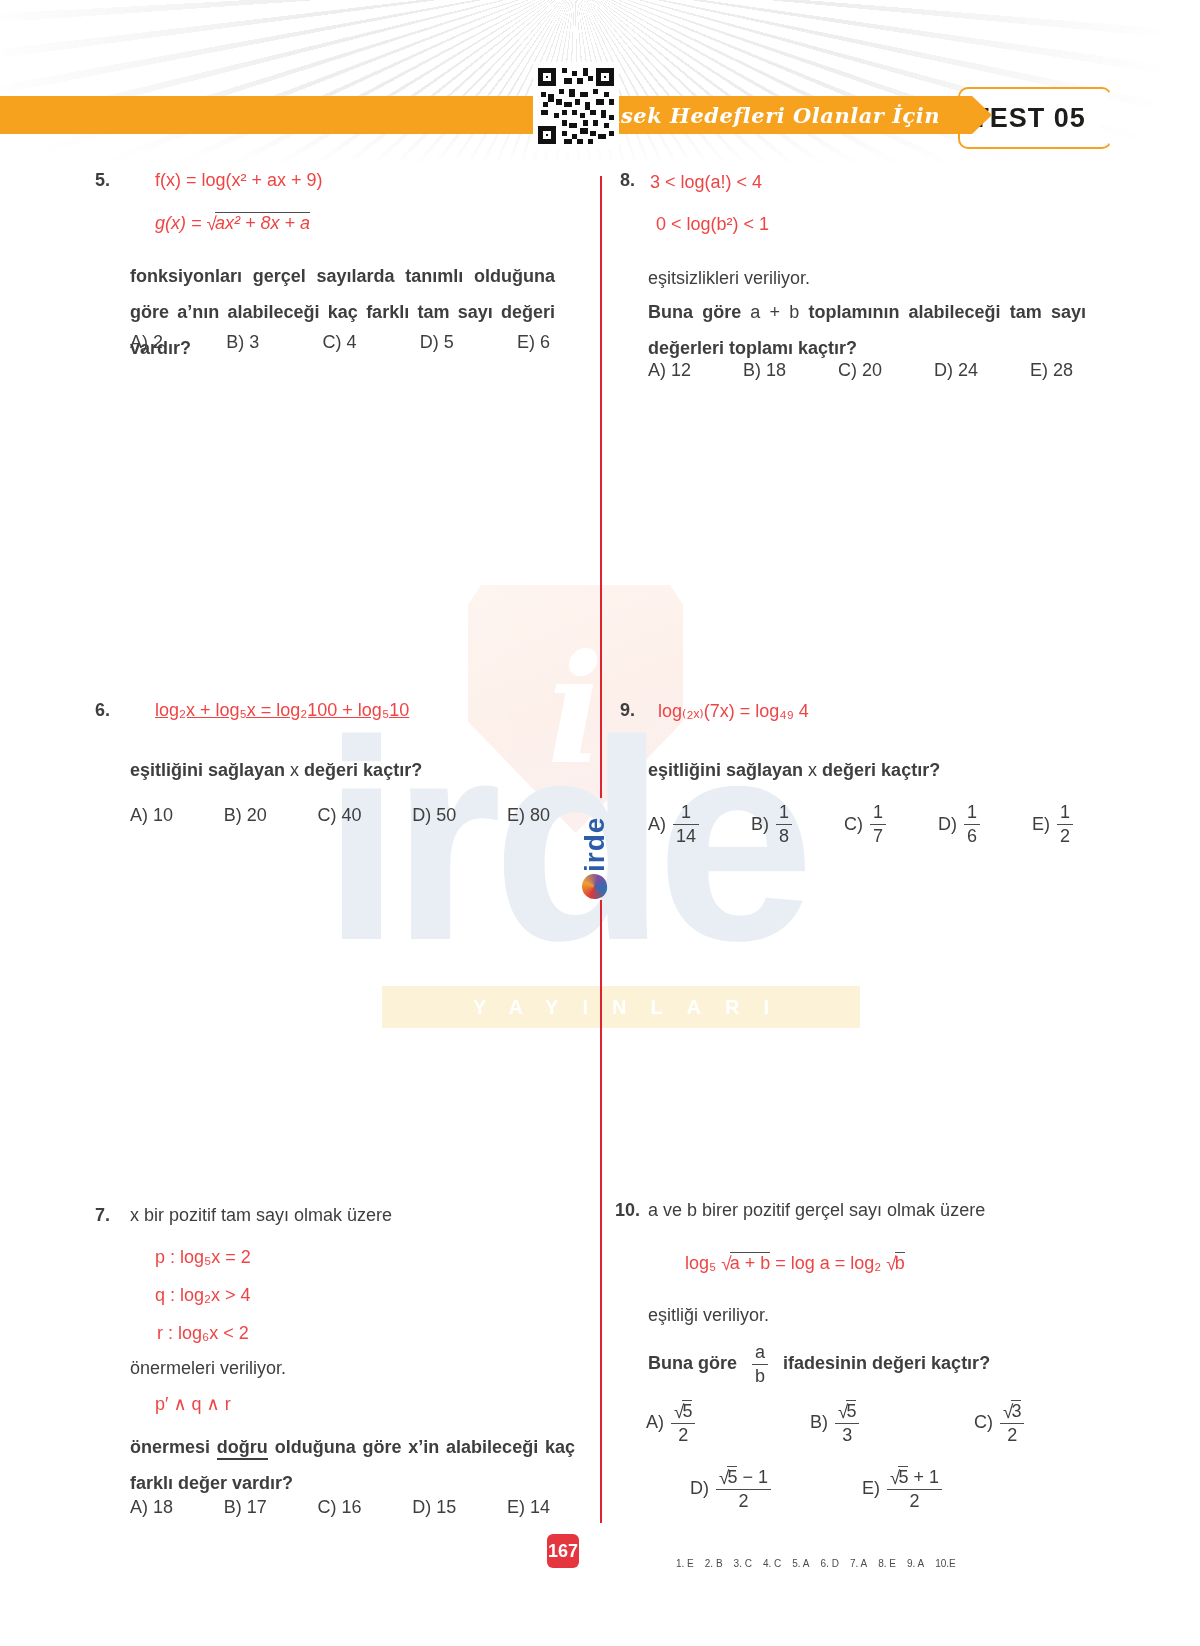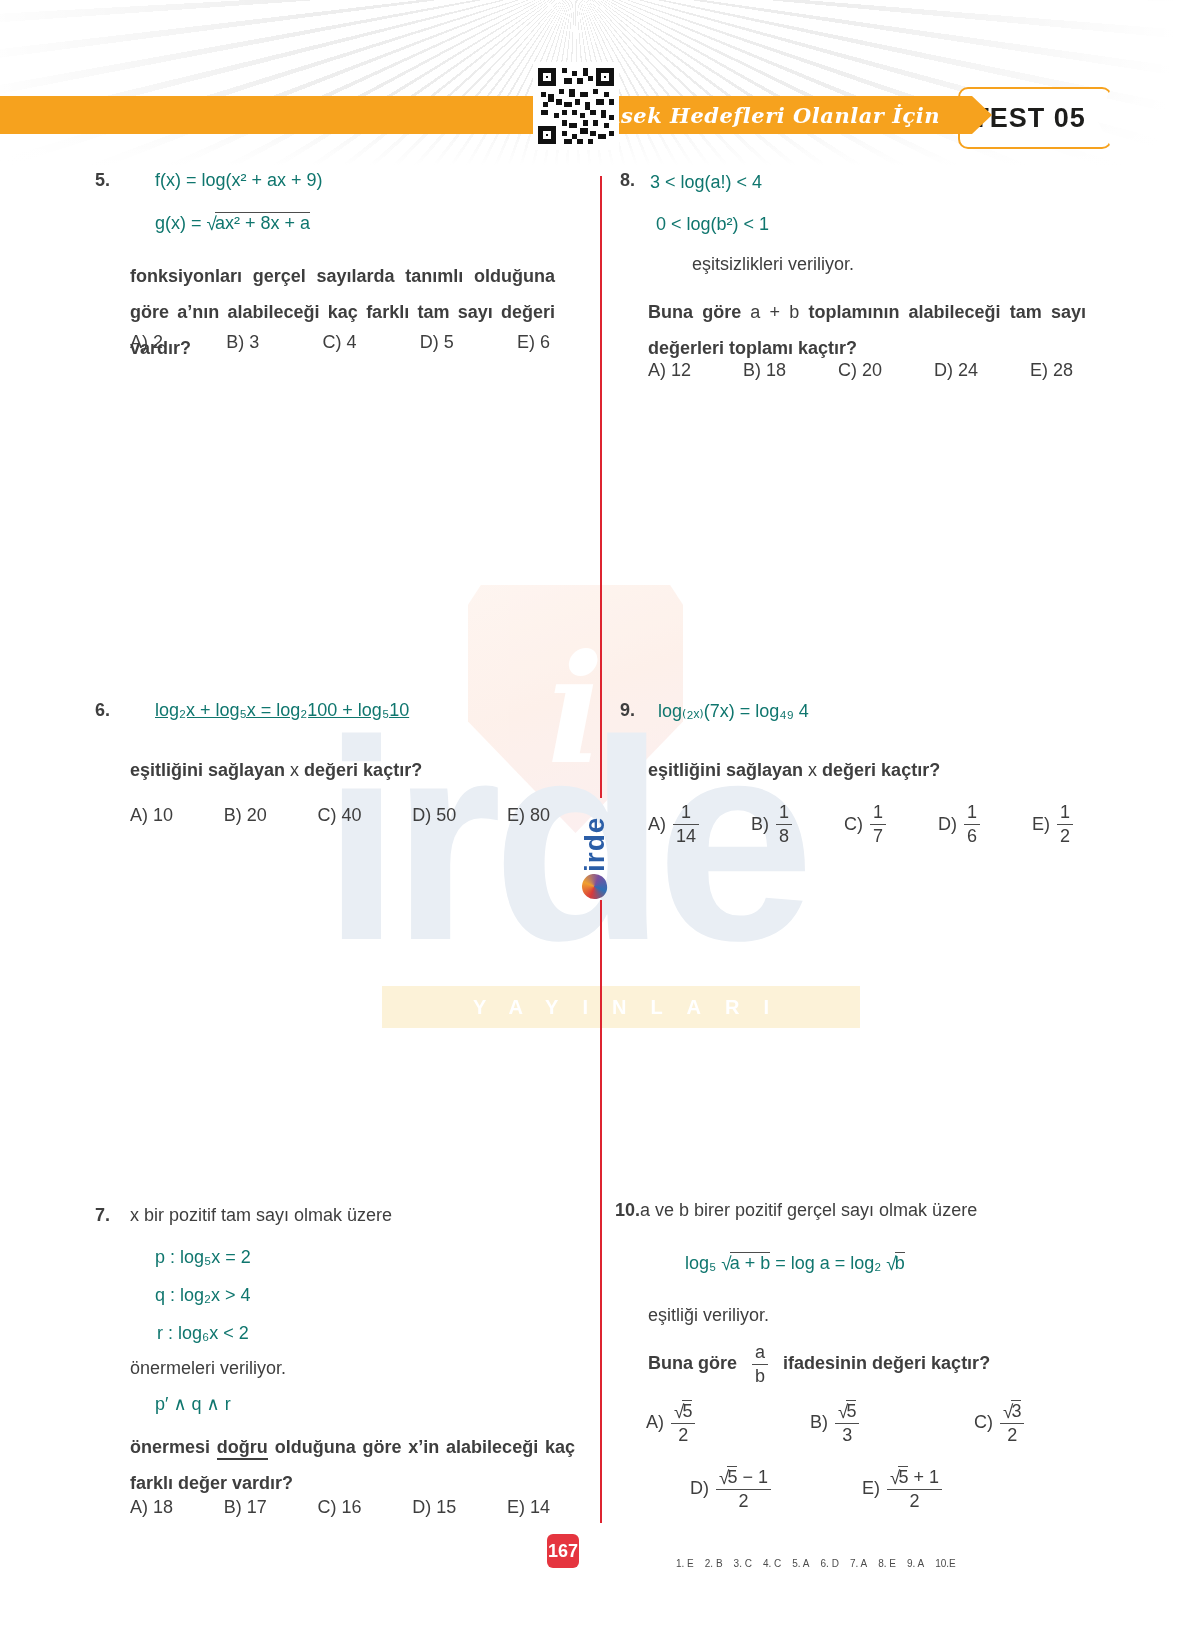--- a/index.html
+++ b/index.html
@@ -45,21 +45,21 @@
       writing-mode:vertical-rl;transform:rotate(180deg);
       font-weight:700;font-size:28px;color:#2b5ea7;letter-spacing:1px;}
   .brand-mark{position:absolute;left:582px;top:874px;width:25px;height:25px;z-index:3;
       background:conic-gradient(from 210deg,#d93a3a,#f0a030,#7a4fa0,#2d6fb4,#d93a3a);
       border-radius:50% 50% 45% 50%;transform:rotate(-8deg);}
 
   
   .q{position:absolute;z-index:6;}
   .qnum{position:absolute;left:0;top:0;font-weight:700;}
   .q .abs{position:absolute;}
-  .math{color:#0f766e;white-space:nowrap;}
+  .math{color:#ef4444;white-space:nowrap;}
   .bold{font-weight:700;}
   .reg{font-weight:400;}
   .just{text-align:justify;}
   .body2{line-height:36px;}
   .opts{display:flex;justify-content:space-between;}
   .opt{white-space:nowrap;}
   .opt .letter{margin-right:5px;}
   .u{border-bottom:2px solid #3e3e3e;padding-bottom:1px;}
 
   .rad{display:inline-block;font-size:1.05em;margin-right:-2px;transform:translateY(1px);}
@@ -158,39 +158,39 @@
   </div>
 
   <div class="divider div-top"></div>
   <div class="divider div-bottom"></div>
   <div class="v-brand">irde</div>
   <div class="brand-mark"></div>
 
   <div class="q" style="left:95px;top:170px;width:455px;">
     <span class="qnum">5.</span>
     <div class="abs math" style="left:60px;top:0;">f(x) = log(x² + ax + 9)</div>
-    <div class="abs math" style="left:60px;top:42px;">
+    <div class="abs math" style="left:60px;top:42px;font-style:italic;">
       <span>g(x) =</span>
       <span class="rad">√</span><span class="ovl">ax² + 8x + a</span>
     </div>
     <div class="abs bold just body2" style="left:35px;top:88px;width:425px;">fonksiyonları gerçel sayılarda tanımlı olduğuna göre a’nın alabileceği kaç farklı tam sayı değeri vardır?</div>
     <div class="abs opts" style="left:35px;top:162px;width:420px;">
       <span class="opt"><span class="letter">A)</span><span>2</span></span>
       <span class="opt"><span class="letter">B)</span><span>3</span></span>
       <span class="opt"><span class="letter">C)</span><span>4</span></span>
       <span class="opt"><span class="letter">D)</span><span>5</span></span>
       <span class="opt"><span class="letter">E)</span><span>6</span></span>
     </div>
   </div>
 
   <div class="q" style="left:620px;top:170px;width:470px;">
     <span class="qnum">8.</span>
     <div class="abs math" style="left:30px;top:2px;">3 &lt; log(a!) &lt; 4</div>
     <div class="abs math" style="left:36px;top:44px;">0 &lt; log(b²) &lt; 1</div>
-    <div class="abs reg" style="left:28px;top:84px;margin-left:44px;">eşitsizlikleri veriliyor.</div>
+    <div class="abs reg" style="left:28px;top:98px;">eşitsizlikleri veriliyor.</div>
     <div class="abs bold just body2" style="left:28px;top:124px;width:438px;">
       <span>Buna göre</span>
       <span class="reg">a + b</span>
       <span>toplamının alabileceği tam sayı değerleri toplamı kaçtır?</span>
     </div>
     <div class="abs opts" style="left:28px;top:190px;width:425px;">
       <span class="opt"><span class="letter">A)</span><span>12</span></span>
       <span class="opt"><span class="letter">B)</span><span>18</span></span>
       <span class="opt"><span class="letter">C)</span><span>20</span></span>
       <span class="opt"><span class="letter">D)</span><span>24</span></span>
@@ -279,21 +279,21 @@
       <span class="opt"><span class="letter">A)</span><span>18</span></span>
       <span class="opt"><span class="letter">B)</span><span>17</span></span>
       <span class="opt"><span class="letter">C)</span><span>16</span></span>
       <span class="opt"><span class="letter">D)</span><span>15</span></span>
       <span class="opt"><span class="letter">E)</span><span>14</span></span>
     </div>
   </div>
 
   <div class="q" style="left:615px;top:1200px;width:480px;">
     <span class="qnum">10.</span>
-    <div class="abs reg" style="left:25px;top:0;">a  ve  b  birer pozitif gerçel sayı olmak üzere</div>
+    <div class="abs reg" style="left:33px;top:0;">a  ve  b  birer pozitif gerçel sayı olmak üzere</div>
     <div class="abs math" style="left:70px;top:52px;">
       <span>log₅</span>
       <span class="rad">√</span><span class="ovl">a + b</span>
       <span>= log a = log₂</span>
       <span class="rad">√</span><span class="ovl">b</span>
     </div>
     <div class="abs reg" style="left:33px;top:105px;">eşitliği veriliyor.</div>
     <div class="abs bold" style="left:33px;top:142px;">
       <span>Buna göre</span>
       <span class="frac reg" style="margin:0 10px;">

